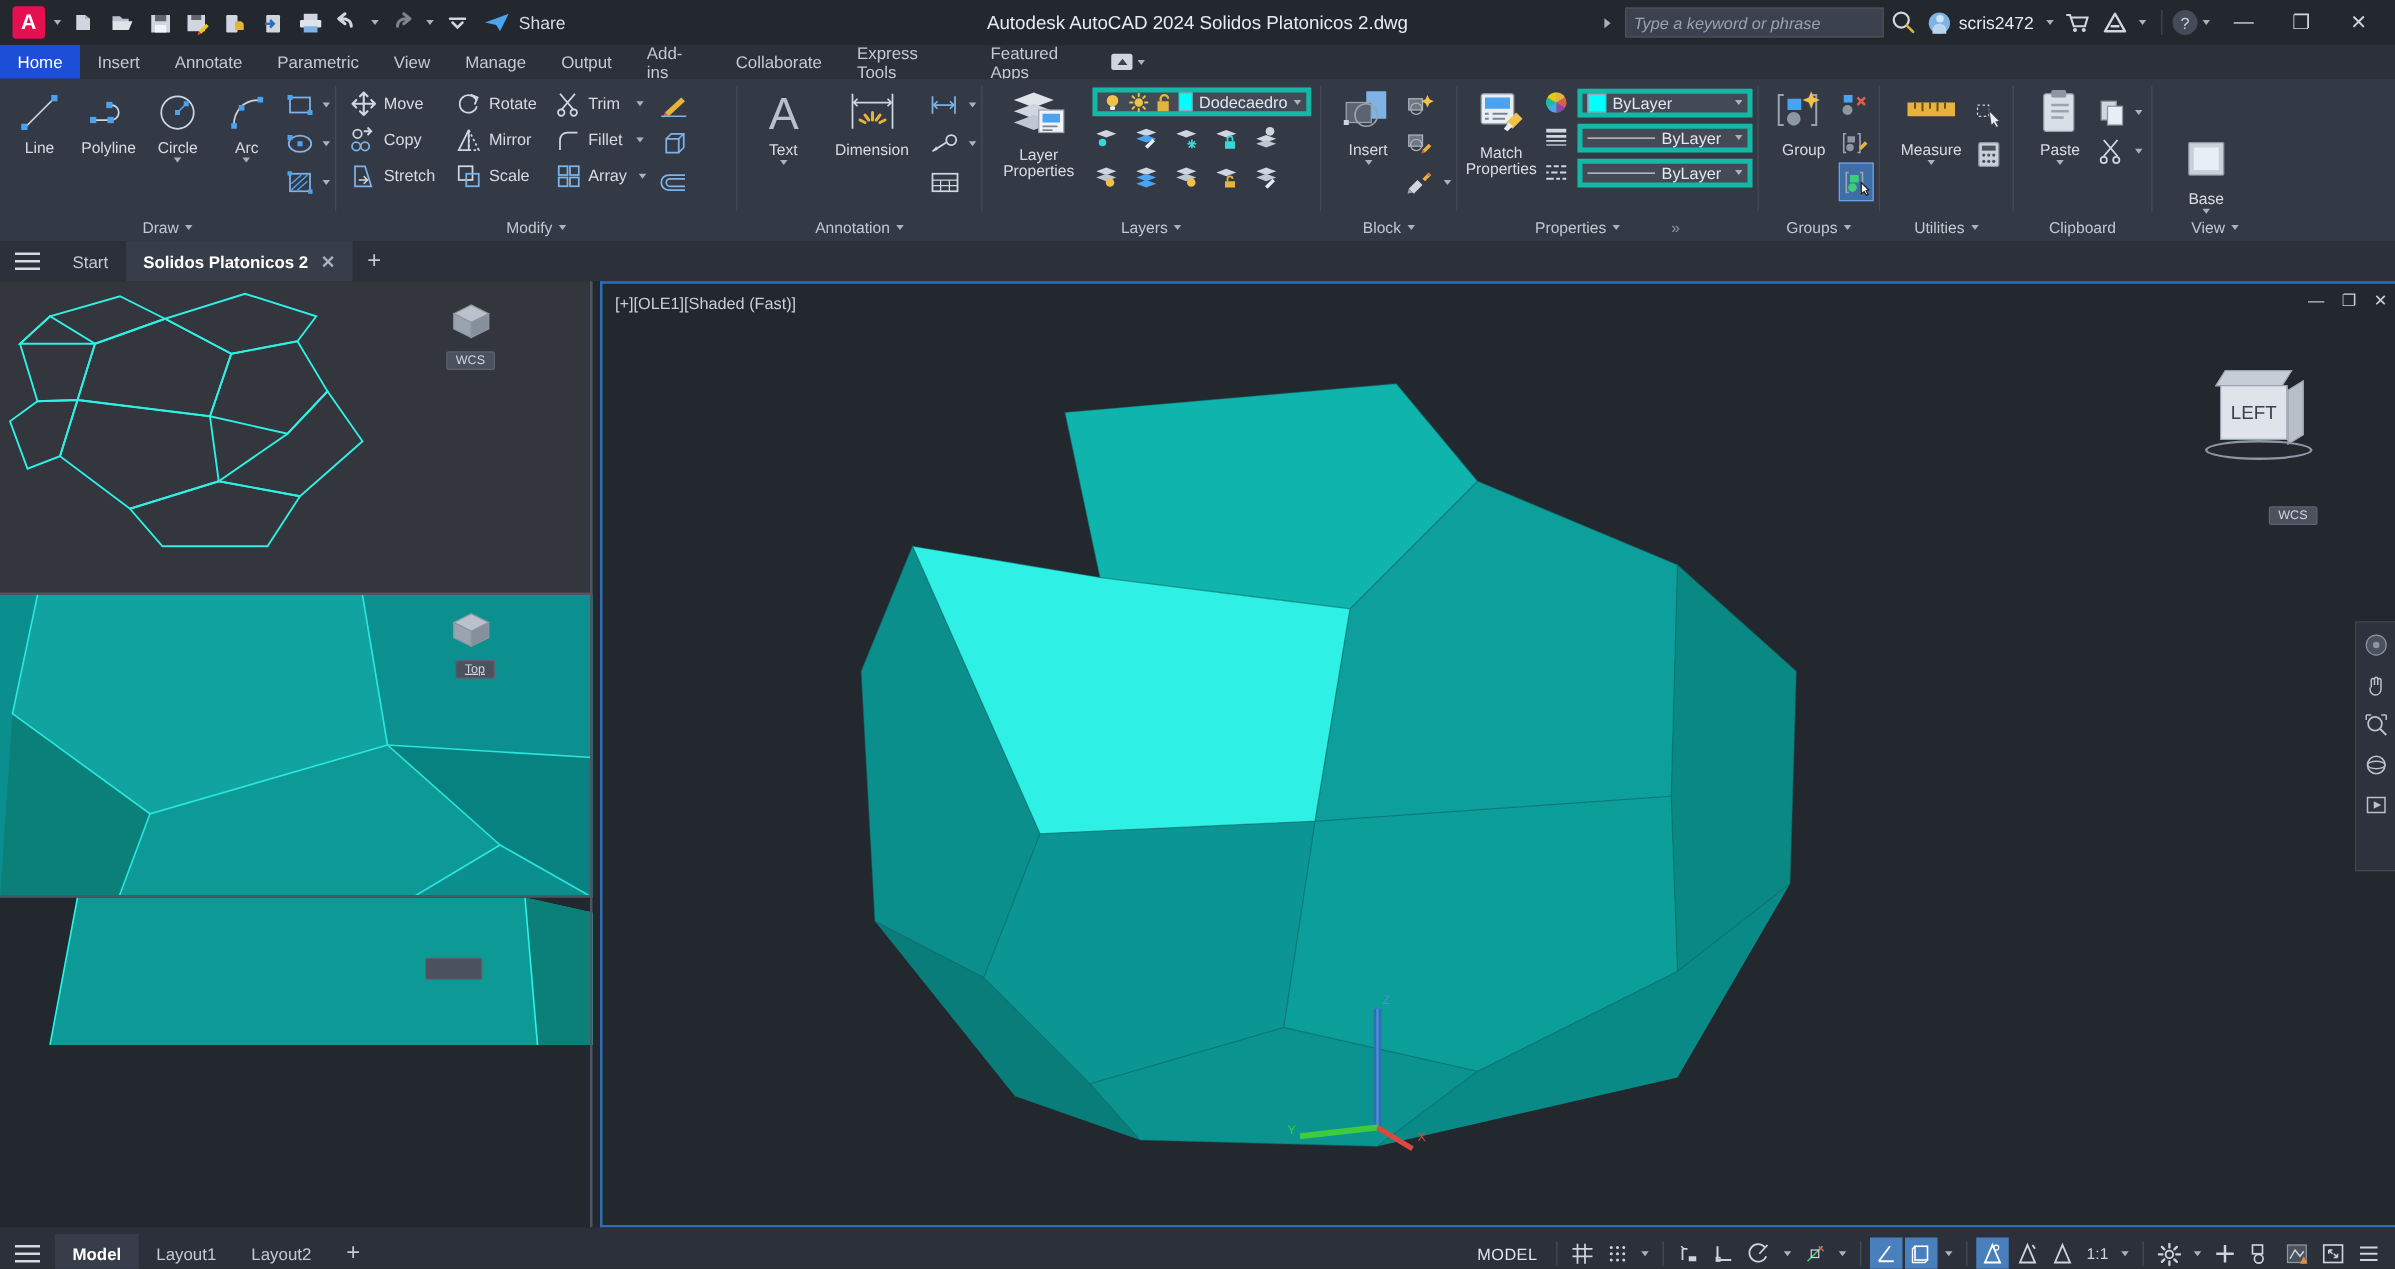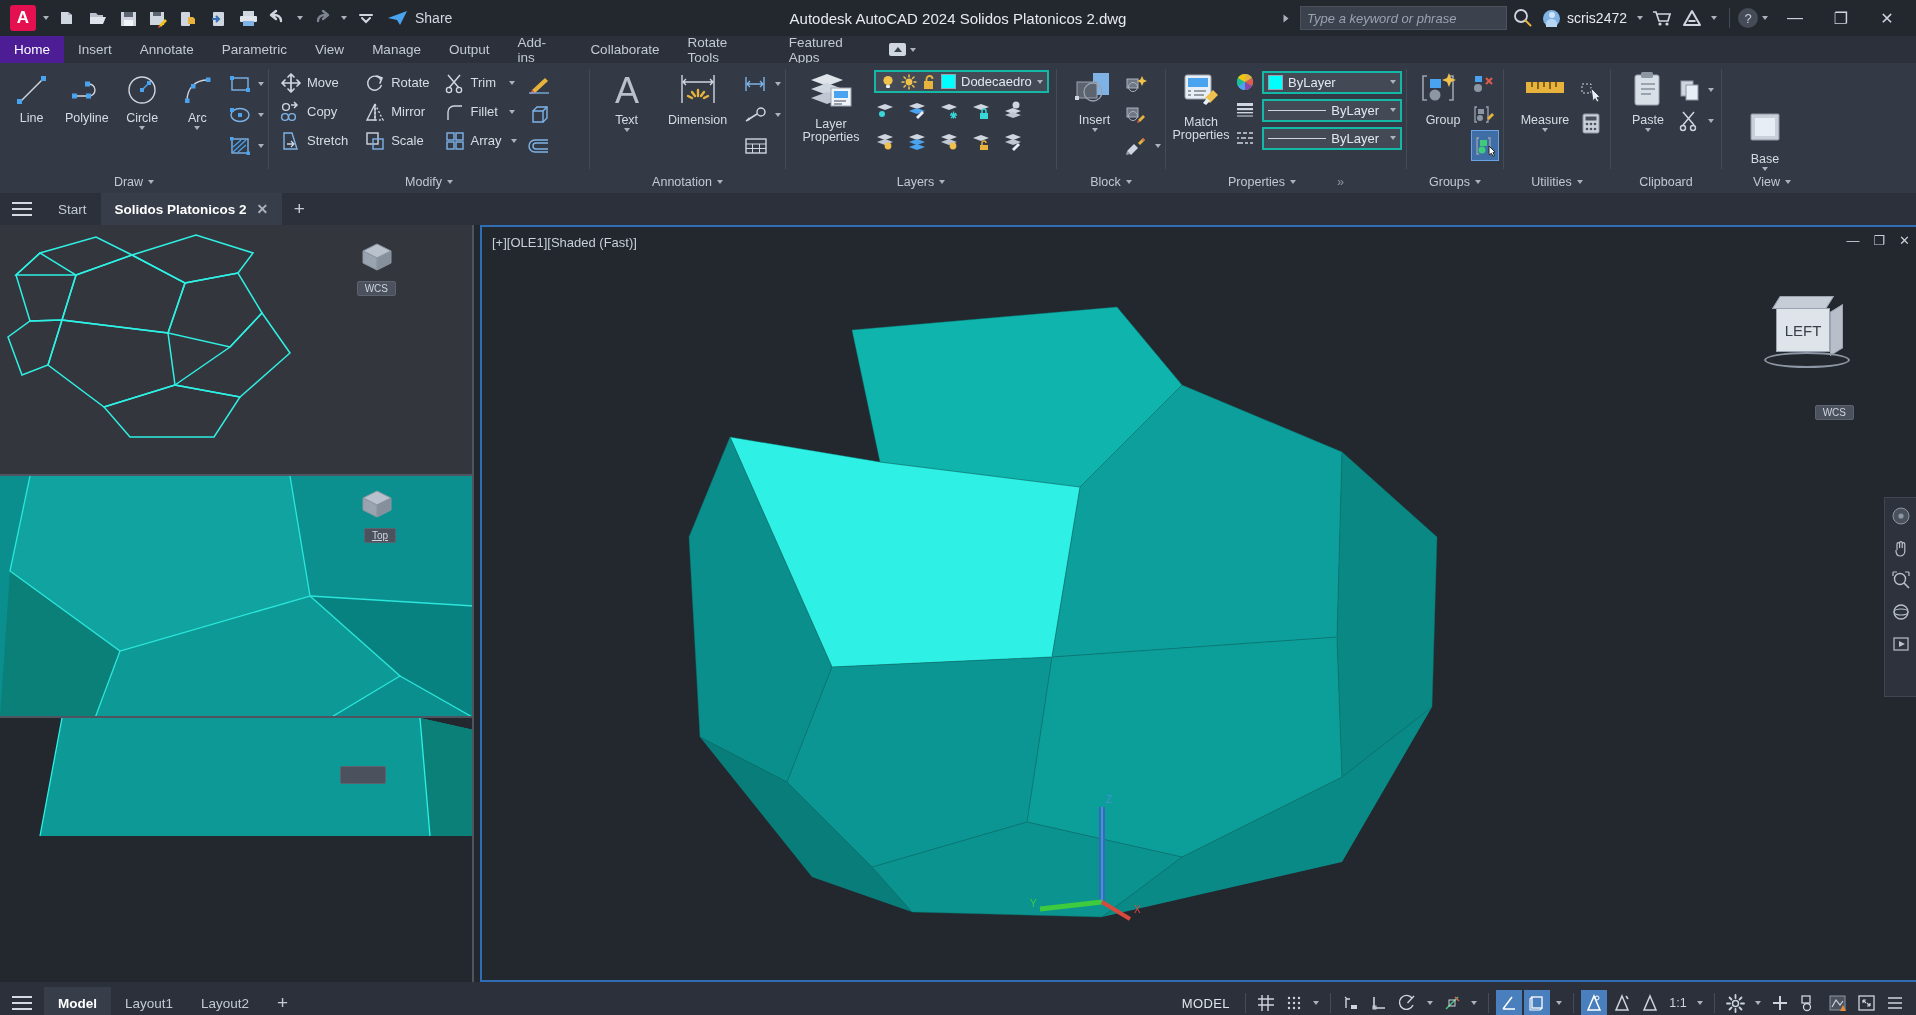--- a/index.html
+++ b/index.html
@@ -45,21 +45,21 @@
   .vsep { width:1px; height:20px; background:#434a55; margin:0 8px; }
   .helpcircle { width:20px;height:20px;border-radius:50%;background:#454c57;color:#c7ced8;display:flex;align-items:center;justify-content:center;font-size:13px;}
   .wbtn { width:46px;height:36px;display:flex;align-items:center;justify-content:center;color:#cdd4de;font-size:16px;}
 
   
   .ribbon-tabs {
     position:absolute; left:0; top:36px; width:1916px; height:27px;
     background:#2b303a; display:flex; align-items:stretch; font-size:13.5px;
   }
   .rtab { padding:0 14px; display:flex; align-items:center; color:#c3cad4; cursor:default; }
-  .rtab.active { background:#4c1d95; color:#ffffff; }
+  .rtab.active { background:#1d4ed8; color:#ffffff; }
   .minibox{width:17px;height:13px;background:#cfd6e0;border-radius:2px;display:flex;align-items:center;justify-content:center;}
   .minibox i{width:0;height:0;border-left:4px solid transparent;border-right:4px solid transparent;border-bottom:5px solid #3b424d;display:block;}
 
   
   .ribbon {
     position:absolute; left:0; top:63px; width:1916px; height:130px;
     background:#343a45; display:flex; align-items:stretch;
   }
   .panel { position:relative; display:flex; flex-direction:column; height:130px; }
   .panel-body { flex:1; display:flex; align-items:flex-start; padding:5px 4px 0 4px; }
@@ -74,21 +74,21 @@
   .bigbtn .dd { margin-top:1px; }
   .ico { display:flex; align-items:center; justify-content:center; }
 
   .smrow { display:flex; align-items:center; gap:5px; height:31px; }
   .smbtn { display:flex; align-items:center; gap:5px; padding:0 3px; height:29px; }
   .smbtn .lbl { font-size:13px; color:#d7dce4; white-space:nowrap;}
 
   .colstack { display:flex; flex-direction:column; }
 
   .combo {
-    height:23px; background:#434a56; border:2px solid #14b8a6; display:flex;
+    height:23px; background:#434a56; border:4px solid #14b8a6; display:flex;
     align-items:center; padding:0 4px; gap:5px; color:#e3e8ef; font-size:13px;
   }
   .combo .arrow { margin-left:auto; }
   .swatch { width:15px;height:15px; border:1px solid #9aa3b0; background:#00ffff; }
   .lw-line { flex:1; height:1px; background:#cfd6e0; }
 
   
   .docbar {
     position:absolute; left:0; top:193px; width:1916px; height:32px;
     background:#2b303a; display:flex; align-items:stretch;
@@ -308,21 +308,21 @@
   <div class="ribbon-tabs">
     <div class="rtab active">Home</div>
     <div class="rtab">Insert</div>
     <div class="rtab">Annotate</div>
     <div class="rtab">Parametric</div>
     <div class="rtab">View</div>
     <div class="rtab">Manage</div>
     <div class="rtab">Output</div>
     <div class="rtab">Add-ins</div>
     <div class="rtab">Collaborate</div>
-    <div class="rtab">Rotate Tools</div>
+    <div class="rtab">Express Tools</div>
     <div class="rtab">Featured Apps</div>
     <div style="flex:1"></div>
     <div style="display:flex;align-items:center;gap:4px;padding-right:1000px;">
       <div class="minibox">
           <i></i>
         </div>
       <span class="caret sm"></span>
     </div>
   </div>
 

